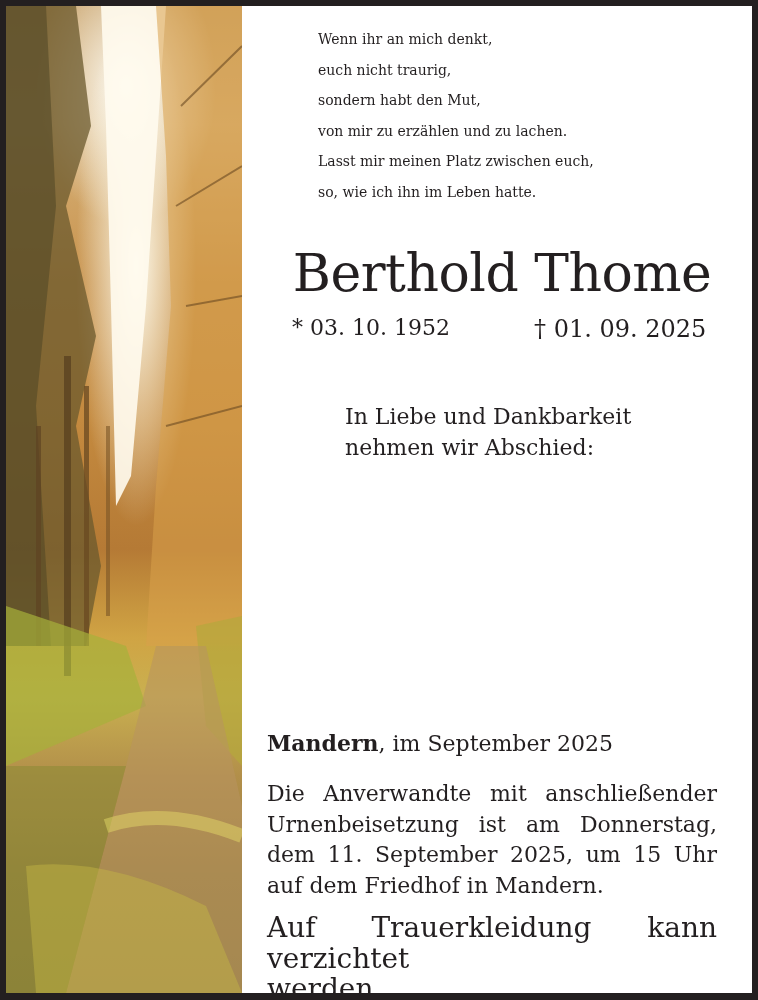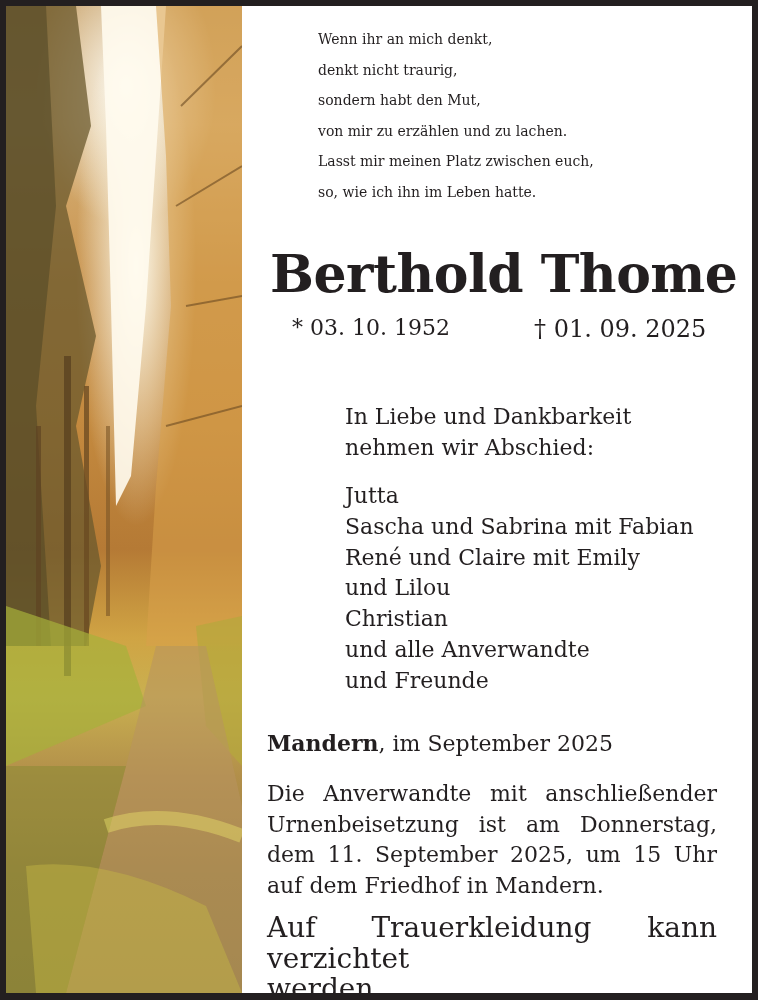--- a/index.html
+++ b/index.html
@@ -9,21 +9,21 @@
   .photo { position:absolute; left:0; top:0; width:236px; height:987px; overflow:hidden;
     background:
       radial-gradient(ellipse 60px 260px at 130px 260px, rgba(255,252,238,0.98), rgba(255,248,225,0) 100%),
       radial-gradient(ellipse 90px 140px at 120px 80px, rgba(255,255,250,0.95), rgba(255,255,250,0) 100%),
       linear-gradient(180deg, #c9a36b 0%, #d7b27a 12%, #c8934d 28%, #c48a3f 42%, #b57a35 55%, #d0a444 64%, #c9b050 70%, #b28f4a 78%, #9a8040 88%, #8e7a3d 100%);
   }
   .photo svg { position:absolute; left:0; top:0; }
   .text { position:absolute; }
   .poem { left:270px; top:24px; font-size:14px; line-height:30.5px;margin-left:48px; }
   .poem div { white-space:nowrap; }
-  .name { left:270px; top:243px; width:464px; text-align:center; font-size:52px; font-weight:bold; letter-spacing:-0.5px; white-space:nowrap; }
+  .name { left:270px; top:243px; width:464px; text-align:center; font-size:52px; font-weight:normal; letter-spacing:-0.5px; white-space:nowrap; }
   .birth { left:292px; top:315px; font-size:22px; }
   .death { left:534px; top:315px; font-size:24px; }
   .intro { left:345px; top:401px; font-size:22px; line-height:31px; }
   .names { left:345px; top:481px; font-size:22px; line-height:30.8px; }
   .names div, .intro div { white-space:nowrap; }
   .place { left:267px; top:730px; font-size:22px; white-space:nowrap; }
   .place b { font-weight:bold; }
   .ceremony { left:267px; top:779px; width:450px; font-size:22px; line-height:30.5px; text-align:justify; }
   .ceremony div { text-align:justify; text-align-last:justify; }
   .ceremony div.last { text-align-last:left; }
@@ -57,46 +57,37 @@
 
       <path d="M150,640 L200,640 L236,800 L236,987 L60,987 L120,760 Z" fill="#b89460" opacity="0.55"></path>
       <path d="M0,760 L120,760 L60,987 L0,987 Z" fill="#8a8a35" opacity="0.55"></path>
       <path d="M20,860 Q100,850 200,900 L236,987 L30,987 Z" fill="#c6b844" opacity="0.45"></path>
       <path d="M100,820 Q160,800 236,830" stroke="#e8e06a" stroke-width="14" fill="none" opacity="0.45"></path>
     </svg>
   </div>
 
   <div class="text poem" style="left:264px; top:18px;">
     <div>Wenn ihr an mich denkt,</div>
-    <div>denkt nicht traurig,</div>
+    <div>euch nicht traurig,</div>
     <div>sondern habt den Mut,</div>
     <div>von mir zu erzählen und zu lachen.</div>
     <div>Lasst mir meinen Platz zwischen euch,</div>
     <div>so, wie ich ihn im Leben hatte.</div>
   </div>
 
   <div class="text name" style="left:264px; top:237px;">Berthold Thome</div>
 
   <div class="text birth" style="left:286px; top:309px;">* 03. 10. 1952</div>
   <div class="text death" style="left:528px; top:309px;">† 01. 09. 2025</div>
 
   <div class="text intro" style="left:339px; top:395px;">
     <div>In Liebe und Dankbarkeit</div>
     <div>nehmen wir Abschied:</div>
   </div>
 
-  <div class="text names" style="left:339px; top:475px;">
-    <div>Jutta</div>
-    <div>Sascha und Sabrina mit Fabian</div>
-    <div>René und Claire mit Emily</div>
-    <div>und Lilou</div>
-    <div>Christian</div>
-    <div>und alle Anverwandte</div>
-    <div>und Freunde</div>
-  </div>
 
   <div class="text place" style="left:261px; top:724px;">
     <b>Mandern</b><span>, im September 2025</span>
   </div>
 
   <div class="text ceremony" style="left:261px; top:773px;">
     <div>Die Anverwandte mit anschließender</div>
     <div>Urnenbeisetzung ist am Donnerstag,</div>
     <div>dem 11. September 2025, um 15 Uhr</div>
     <div class="last">auf dem Friedhof in Mandern.</div>

